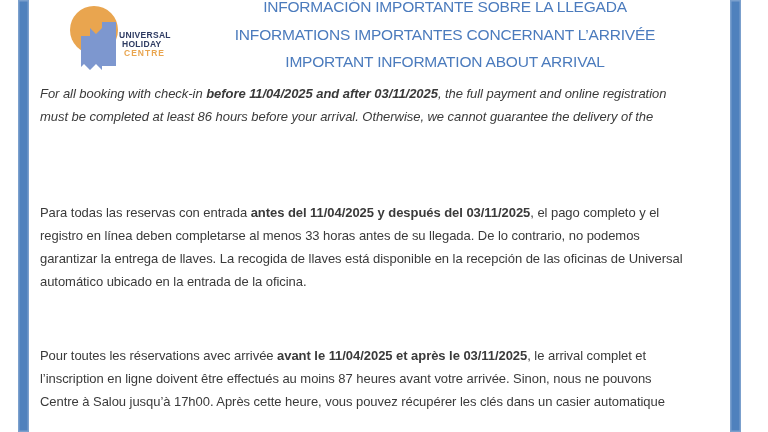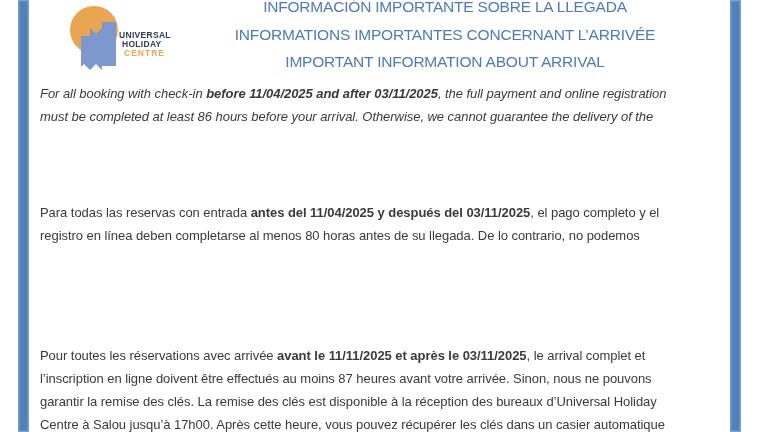--- a/index.html
+++ b/index.html
@@ -92,23 +92,24 @@
     <div class="h-line">IMPORTANT INFORMATION ABOUT ARRIVAL</div>
   </div>
 
   <div class="content">
       <div class="para para-english">
         <div class="tline"><span>For all booking with check-in </span><b>before 11/04/2025 and after 03/11/2025</b><span>, the full payment and online registration</span></div>
         <div class="tline"><span>must be completed at least 86 hours before your arrival. Otherwise, we cannot guarantee the delivery of the</span></div>
       </div>
       <div class="para para-spanish">
         <div class="tline"><span>Para todas las reservas con entrada </span><b>antes del 11/04/2025 y después del 03/11/2025</b><span>, el pago completo y el</span></div>
-        <div class="tline"><span>registro en línea deben completarse al menos 80 horas antes de su llegada. De lo contrario, no podemos</span></div>
+        <div class="tline"><span>registro en línea deben completarse al menos 33 horas antes de su llegada. De lo contrario, no podemos</span></div>
+        <div class="tline"><span>garantizar la entrega de llaves. La recogida de llaves está disponible en la recepción de las oficinas de Universal</span></div>
+        <div class="tline"><span>automático ubicado en la entrada de la oficina.</span></div>
       </div>
       <div class="para para-french">
-        <div class="tline"><span>Pour toutes les réservations avec arrivée </span><b>avant le 11/11/2025 et après le 03/11/2025</b><span>, le arrival complet et</span></div>
+        <div class="tline"><span>Pour toutes les réservations avec arrivée </span><b>avant le 11/04/2025 et après le 03/11/2025</b><span>, le arrival complet et</span></div>
         <div class="tline"><span>l’inscription en ligne doivent être effectués au moins 87 heures avant votre arrivée. Sinon, nous ne pouvons</span></div>
-        <div class="tline"><span>garantir la remise des clés. La remise des clés est disponible à la réception des bureaux d’Universal Holiday</span></div>
         <div class="tline"><span>Centre à Salou jusqu’à 17h00. Après cette heure, vous pouvez récupérer les clés dans un casier automatique</span></div>
       </div>
     </div>
 
 </div>
 
 </body></html>

